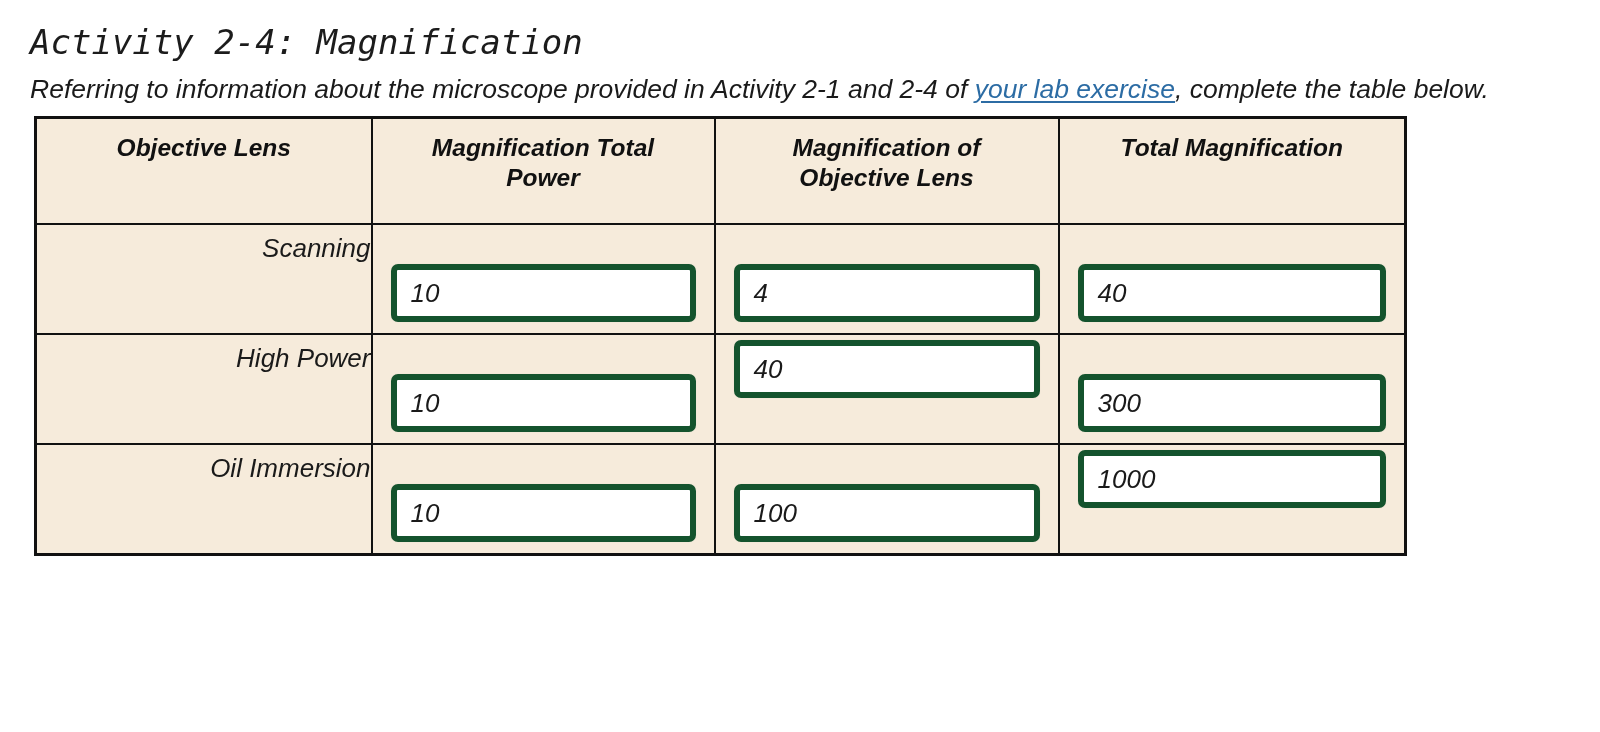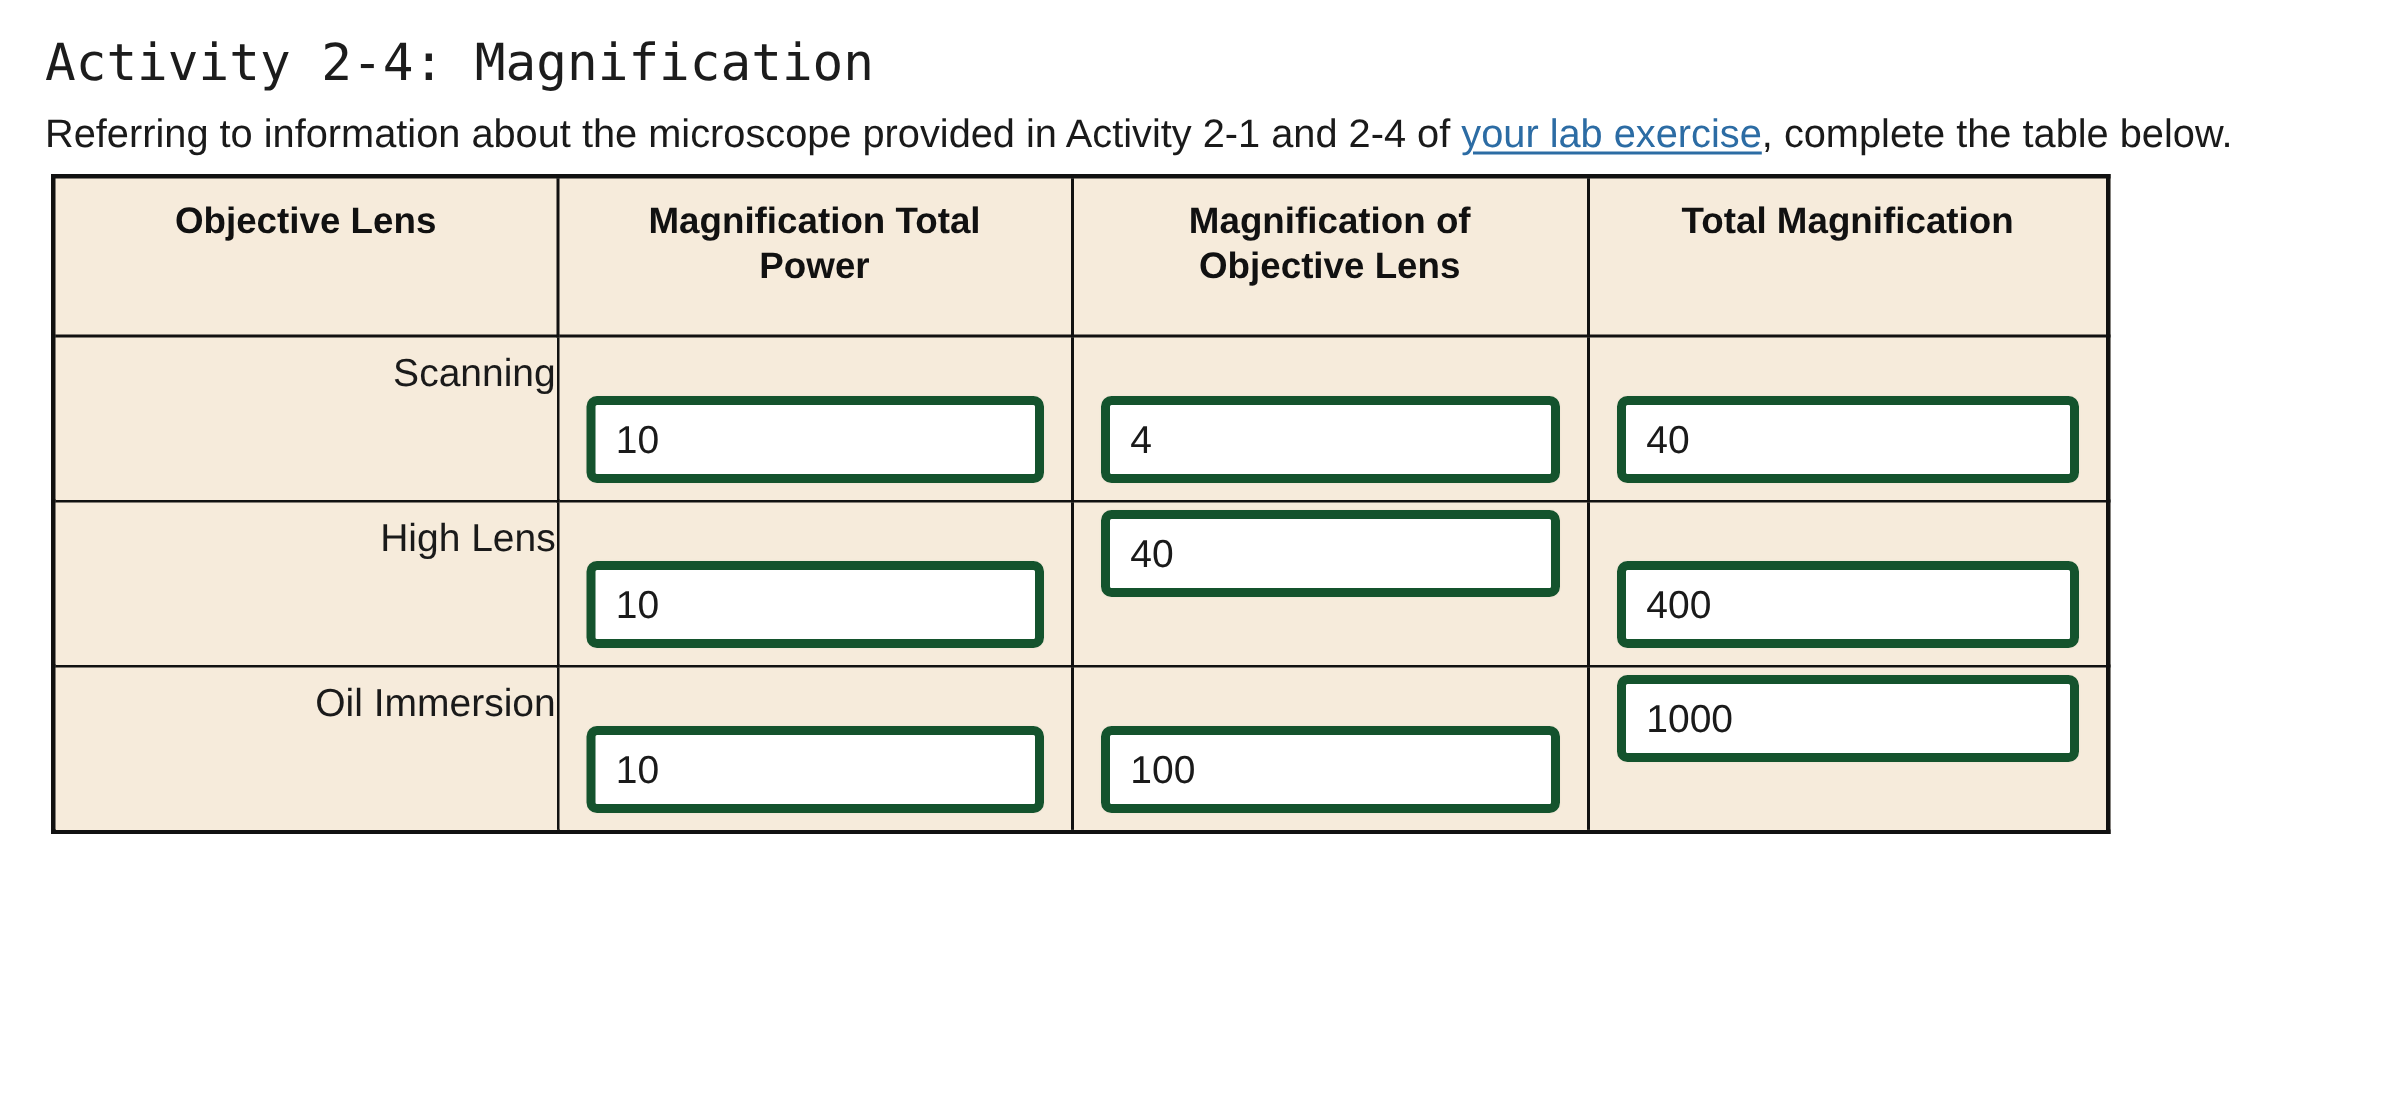--- a/index.html
+++ b/index.html
@@ -16,20 +16,21 @@
     color: #1a1a1a;
     -webkit-font-smoothing: antialiased;
   }
 
   .page {
     position: relative;
     width: 1600px;
     height: 732px;
     box-sizing: border-box;
     padding: 0;
+    font-style: italic;
   }
 
   .page-title {
     position: absolute;
     left: 30px;
     top: 22px;
     font-family: "DejaVu Sans Mono", "Liberation Mono", monospace;
     font-size: 34px;
     font-weight: 500;
     letter-spacing: 0px;
@@ -187,30 +188,30 @@
             <div class="field off-low">4</div>
           </td>
           <td>
             <div class="field off-low">40</div>
           </td>
         </tr>
 
 
         <tr>
           <td>
-            <span class="lens-label">High Lens</span>
+            <span class="lens-label">High Power</span>
           </td>
           <td>
             <div class="field off-low">10</div>
           </td>
           <td>
             <div class="field off-high">40</div>
           </td>
           <td>
-            <div class="field off-low">400</div>
+            <div class="field off-low">300</div>
           </td>
         </tr>
 
         <tr>
           <td>
             <span class="lens-label">Oil Immersion</span>
           </td>
           <td>
             <div class="field off-low">10</div>
           </td>

